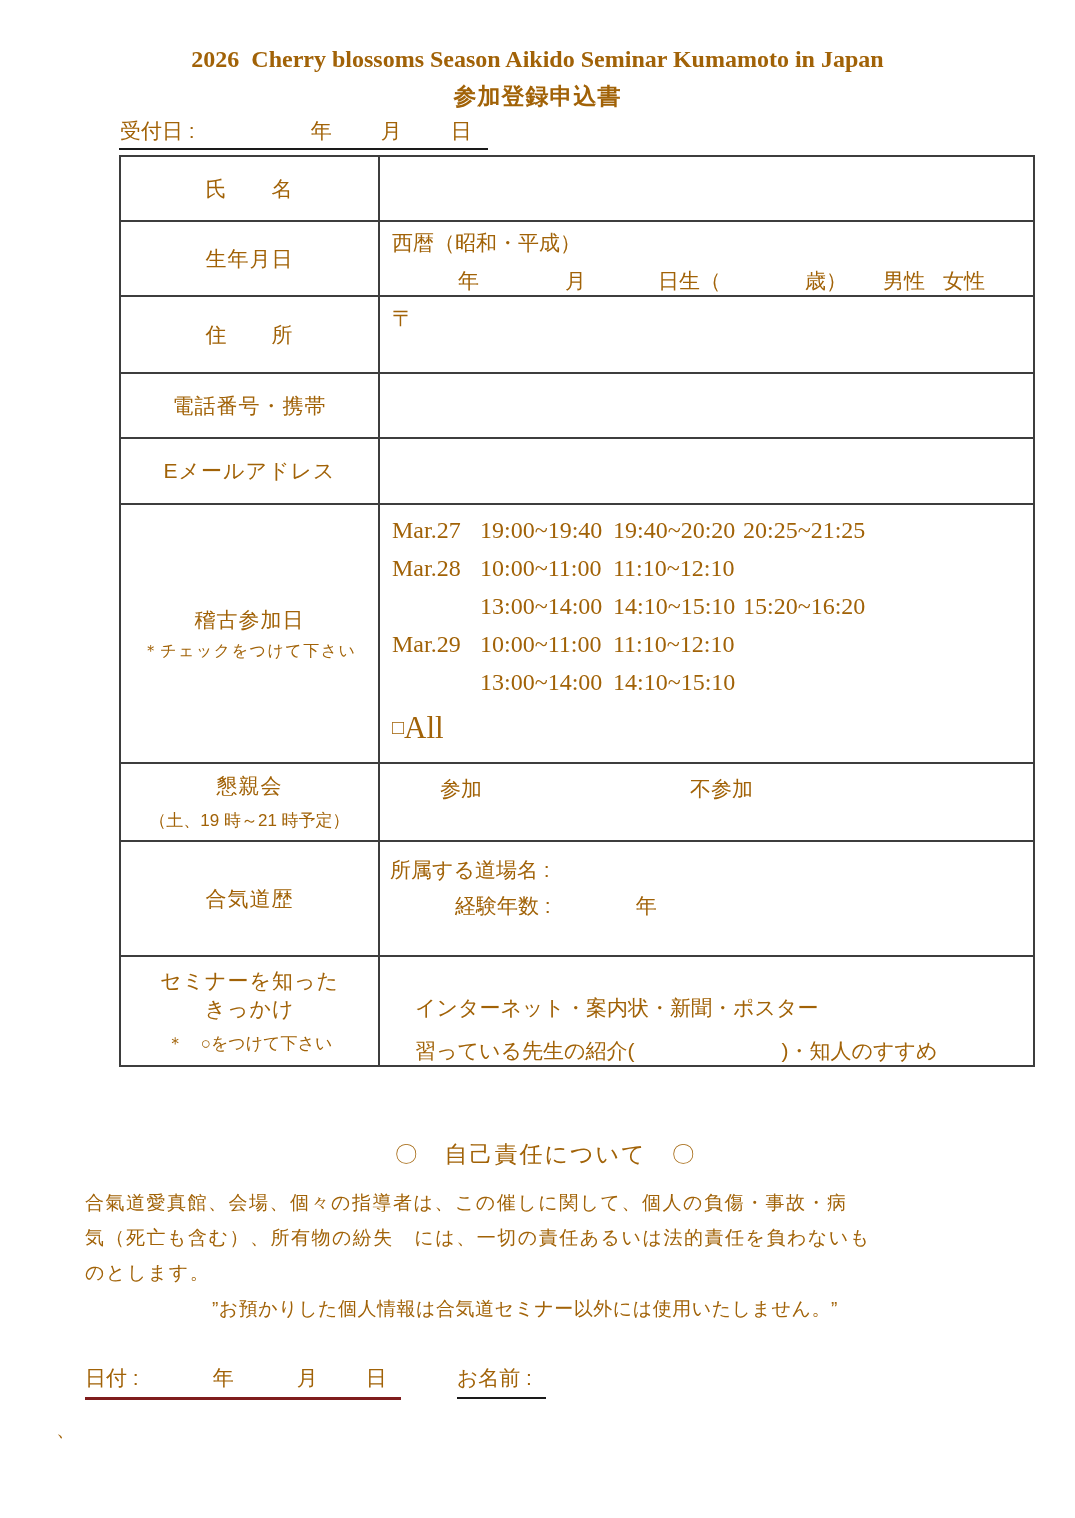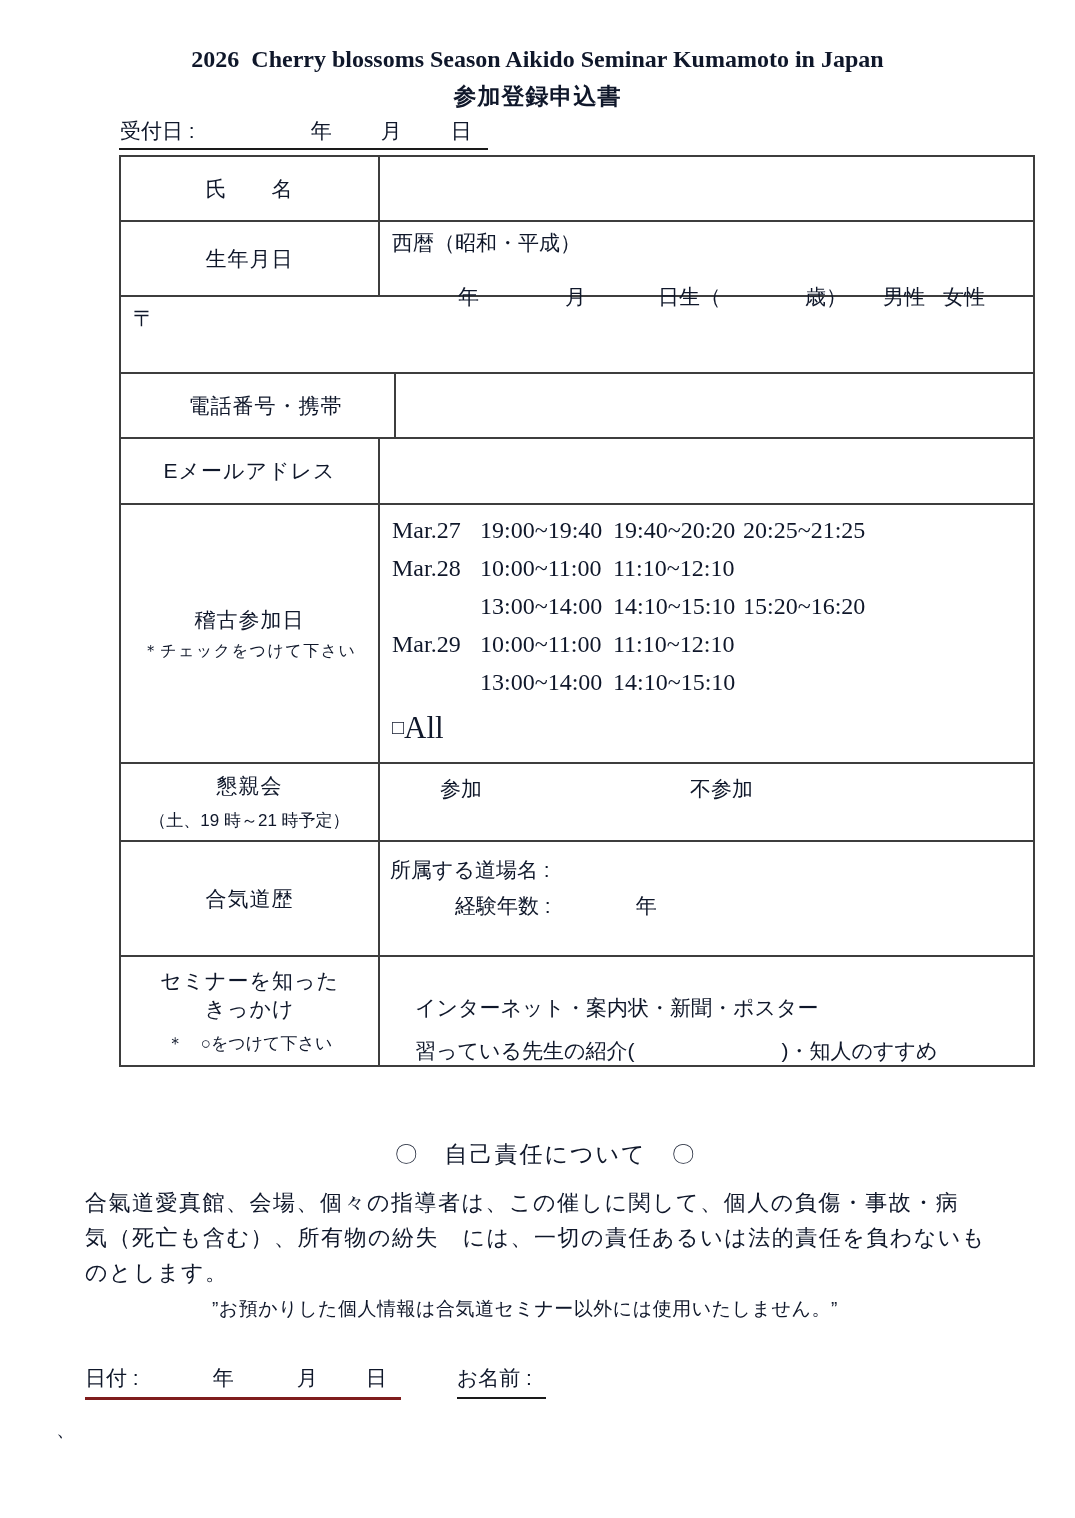--- a/index.html
+++ b/index.html
@@ -1,19 +1,19 @@
 <!DOCTYPE html>
 <html><head>
 <meta charset="utf-8">
 <style>
   * { margin:0; padding:0; box-sizing:border-box; }
   html,body { background:#e8e8e8; }
   .page {
     position:relative; width:1075px; height:1518px; margin:0 auto;
-    background:#ffffff; color:#0f172a;
+    background:#ffffff; color:#a16207;
     font-family:"Liberation Sans", sans-serif;
     overflow:hidden;
   }
   .pre { white-space:pre; }
 
   
   .title-en {
     position:absolute; top:46px; left:0; width:100%; text-align:center;
     font-family:"Liberation Serif", serif; font-weight:bold; font-size:24px;
   }
@@ -33,34 +33,34 @@
   .reception .dd { margin-left:49px; }
 
   
   .form-table {
     position:absolute; top:155px; left:119px; width:916px;
     border:2px solid #3d3d3d;
   }
   .trow { display:flex; border-top:2px solid #3d3d3d; }
   .trow.first { border-top:none; }
   .r1 { height:63px; } .r2 { height:75px; } .r3 { height:77px; }
-  .r4 { height:65px;padding-left:16px; } .r5 { height:66px; } .r6 { height:259px; }
+  .r4 { height:65px; } .r5 { height:66px; } .r6 { height:259px; }
   .r7 { height:78px; } .r8 { height:115px; } .r9 { height:110px; }
   .lcell {
     width:259px; flex:0 0 259px; border-right:2px solid #3d3d3d;
     display:flex; flex-direction:column; align-items:center; justify-content:center;
     font-size:21px; letter-spacing:1px; text-align:center;
   }
   .lcell .note  { font-size:16px; letter-spacing:1.5px; margin-top:7px; }
   .lcell .sub   { font-size:17px; letter-spacing:0; margin-top:9px; }
   .ccell { flex:1 1 auto; font-size:21px; }
 
   
   .c-birth { padding:7px 0 12px 12px; }
-  .birth-l2 { margin-top:26px;font-family:Liberation Serif, serif; }
+  .birth-l2 { margin-top:10px;font-family:Liberation Serif, serif; }
   .birth-l2 .u-year  { margin-left:66px; }
   .birth-l2 .u-month { margin-left:86px; }
   .birth-l2 .u-born  { margin-left:72px; }
   .birth-l2 .u-age   { margin-left:84px; }
   .birth-l2 .u-male  { margin-left:36px; }
   .birth-l2 .u-fem   { margin-left:18px; }
 
   .c-addr { padding:7px 0 0 12px; font-size:22px; }
 
   
@@ -90,21 +90,21 @@
   .c-ref { display:flex; flex-direction:column; justify-content:flex-end; padding-left:35px; }
   .c-ref .opt2 { margin-top:15px; }
 
   
   .disc-heading {
     position:absolute; top:1139px; left:8px; width:100%; text-align:center;
     font-size:23px; letter-spacing:2px;
   }
   .disc-body {
     position:absolute; top:1185px; left:85px; width:952px;
-    font-size:22px; line-height:35px; letter-spacing:1.5px;
+    font-size:19px; line-height:35px; letter-spacing:1.5px;
   }
   .privacy {
     position:absolute; top:1296px; left:212px;
     font-size:19px; letter-spacing:0.5px;
   }
   .footer-line { position:absolute; top:1364px; left:85px; font-size:21px; }
   .f-date {
     display:inline-block; border-bottom:3px solid #7f1d1d;
     padding:0 14px 5px 0;
   }
@@ -144,20 +144,23 @@
       </div>
       <div class="ccell c-birth">
         <div>西暦（昭和・平成）</div>
         <div class="birth-l2">
           <span class="u-year">年</span><span class="u-month">月</span><span class="u-born">日生（</span><span class="u-age">歳）</span><span class="u-male">男性</span><span class="u-fem">女性</span>
         </div>
       </div>
     </div>
 
     <div class="trow r3">
+      <div class="lcell">
+        <span>住　　所</span>
+      </div>
       <div class="ccell c-addr">
         <span>〒</span>
       </div>
     </div>
 
     <div class="trow r4">
       <div class="lcell">
         <span>電話番号・携帯</span>
       </div>
       <div class="ccell"></div>

